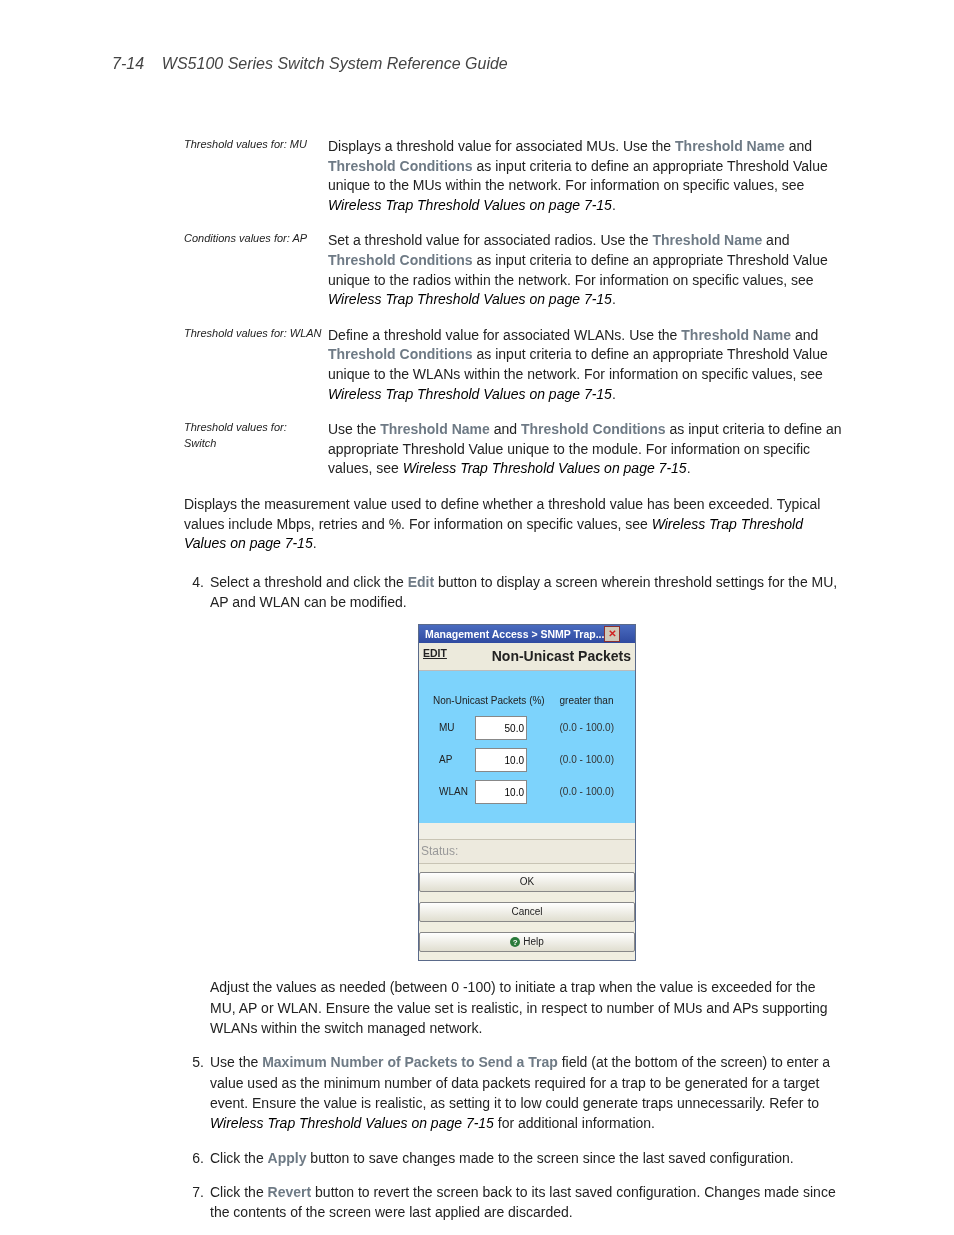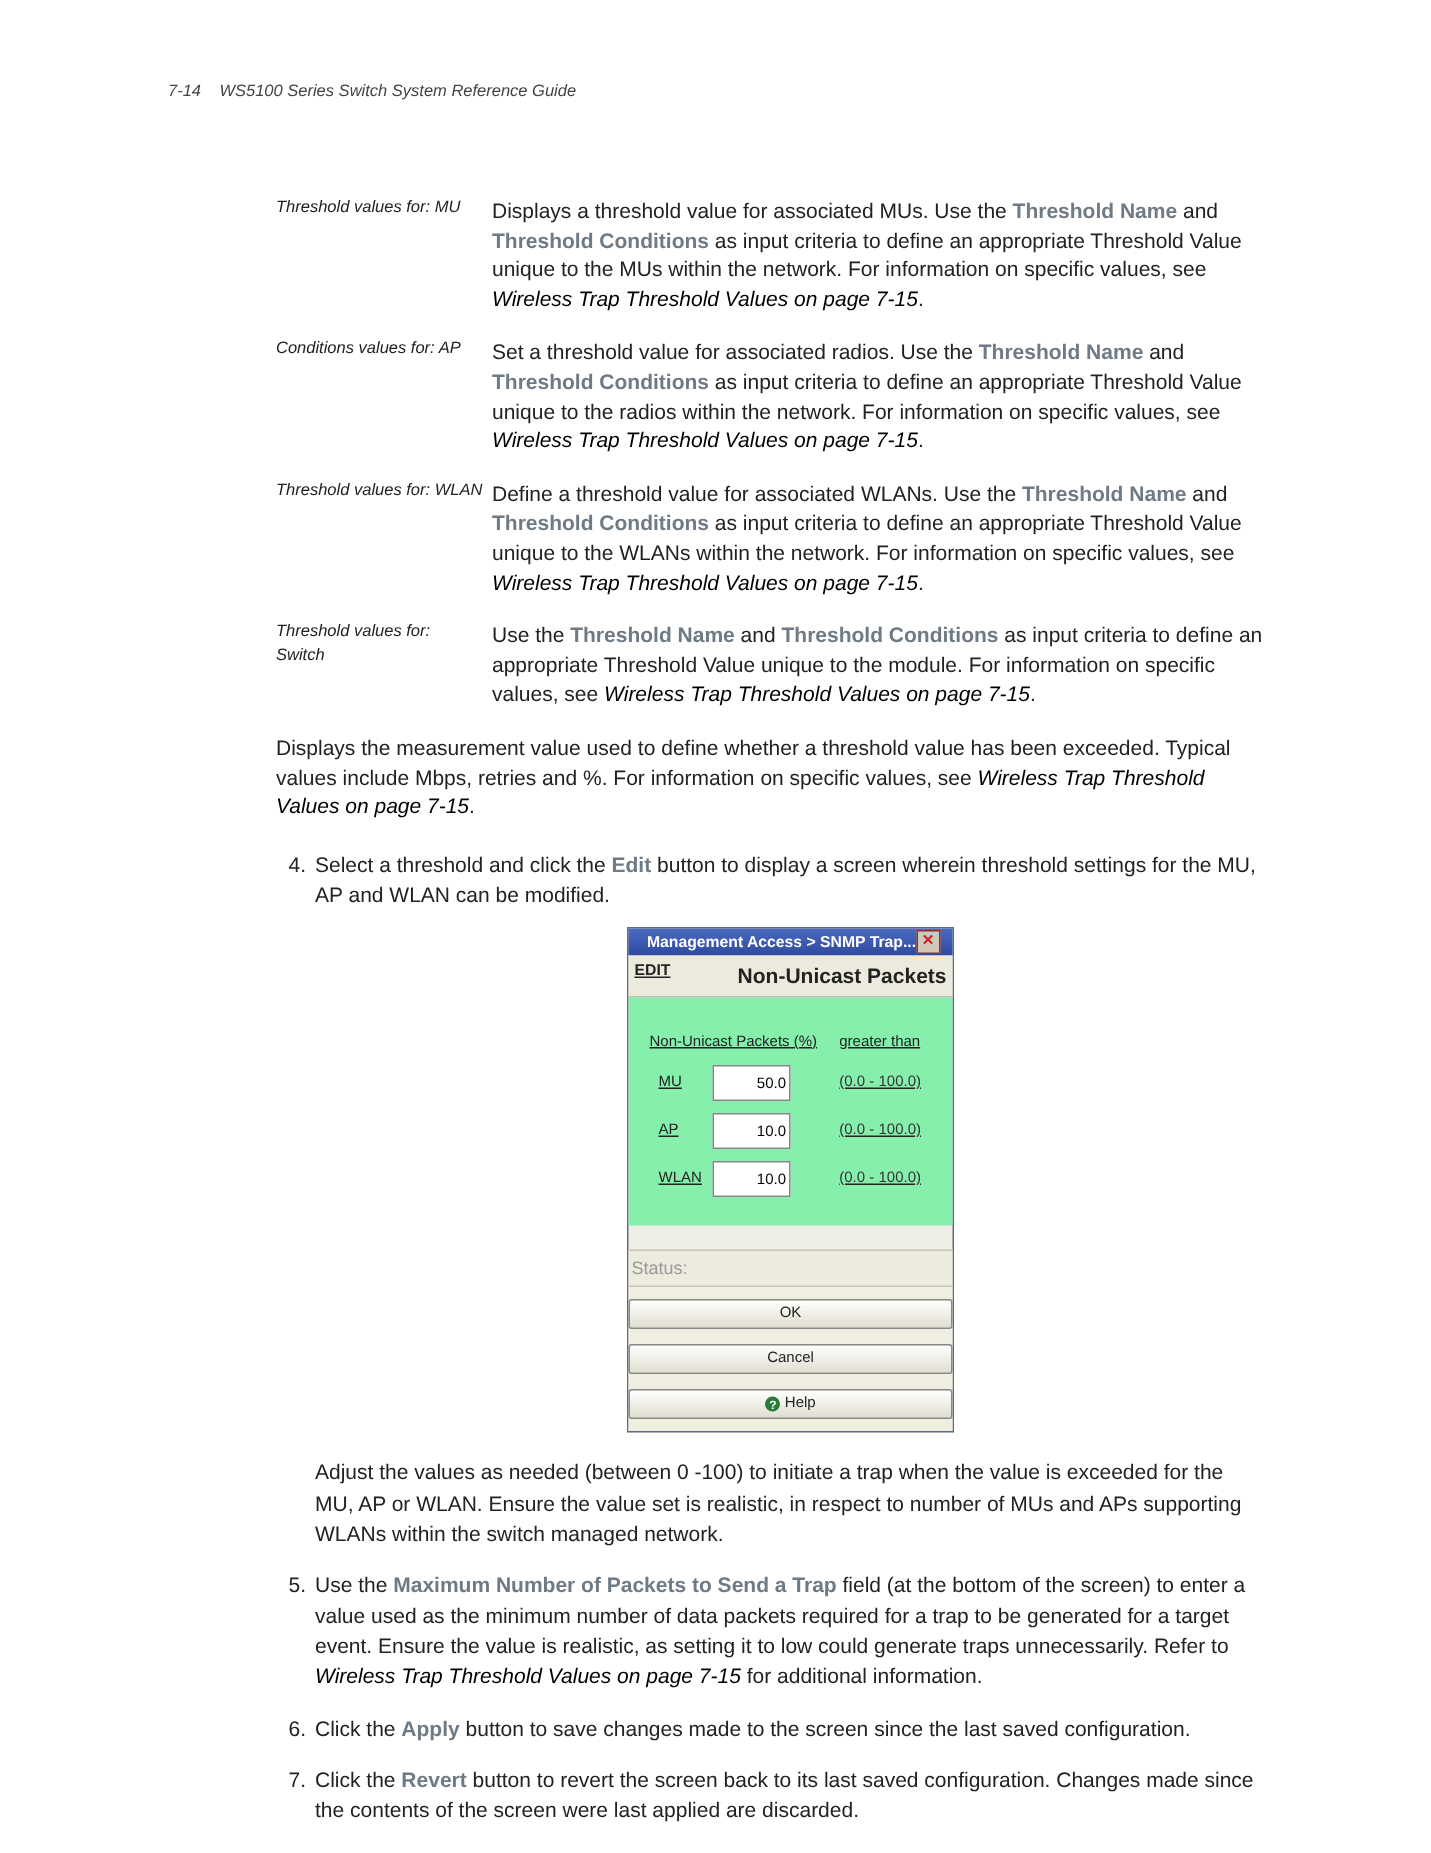--- a/index.html
+++ b/index.html
@@ -12,21 +12,21 @@
     color: #222;
   }
   .page {
     width: 954px;
     min-height: 1235px;
     position: relative;
     box-sizing: border-box;
     padding: 55px 108px 60px 112px;
   }
   .header-line {
-    font-size: 11px;
+    font-size: 16px;
     color: #444;
     margin-bottom: 64px;
   }
   .header-line .pn { font-style: italic; }
   .header-line .title { font-style: italic; }
   .deftable {
     margin-left: 72px;
     width: 660px;
   }
   .defrow { display: flex; margin-bottom: 16px; }
@@ -85,21 +85,21 @@
     font-size: 10.5px;
   }
   .dialog-titlebar {
     background: linear-gradient(#4a6bbf, #2f4aa0);
     color: #fff;
     height: 18px;
     display: flex;
     align-items: center;
     padding: 0 2px 0 6px;
     font-weight: bold;
-    justify-content: center;
+    justify-content: flex-start;
   }
   .close-btn {
     width: 14px;
     height: 14px;
     background: #d0c8b8;
     border: 1px solid #8a3030;
     display: flex;
     align-items: center;
     justify-content: center;
     color: #d02020;
@@ -111,22 +111,21 @@
     display: flex;
     justify-content: space-between;
     border-bottom: 1px solid #bbb;
     padding: 3px 4px;
     background: #eceadc;
   }
   .dialog-header .edit-label { font-weight: bold; text-decoration: underline; }
   .dialog-header .subtitle { font-weight: bold; font-size: 14px; }
   .dialog-body {
     padding: 18px 10px 14px 10px;
-    background: #86efac;
-    text-decoration: underline;
+    background: #7dd3fc;
   }
   .tbl { width: 100%; }
   .tbl td { padding: 3px 2px; font-size: 10px; vertical-align: middle; }
   .tbl td.h { font-size: 10px; }
   .tbl .lbl { width: 30px; padding-left: 8px; }
   .txtfield {
     width: 52px;
     height: 24px;
     border: 1px solid #888;
     background: #fff;

